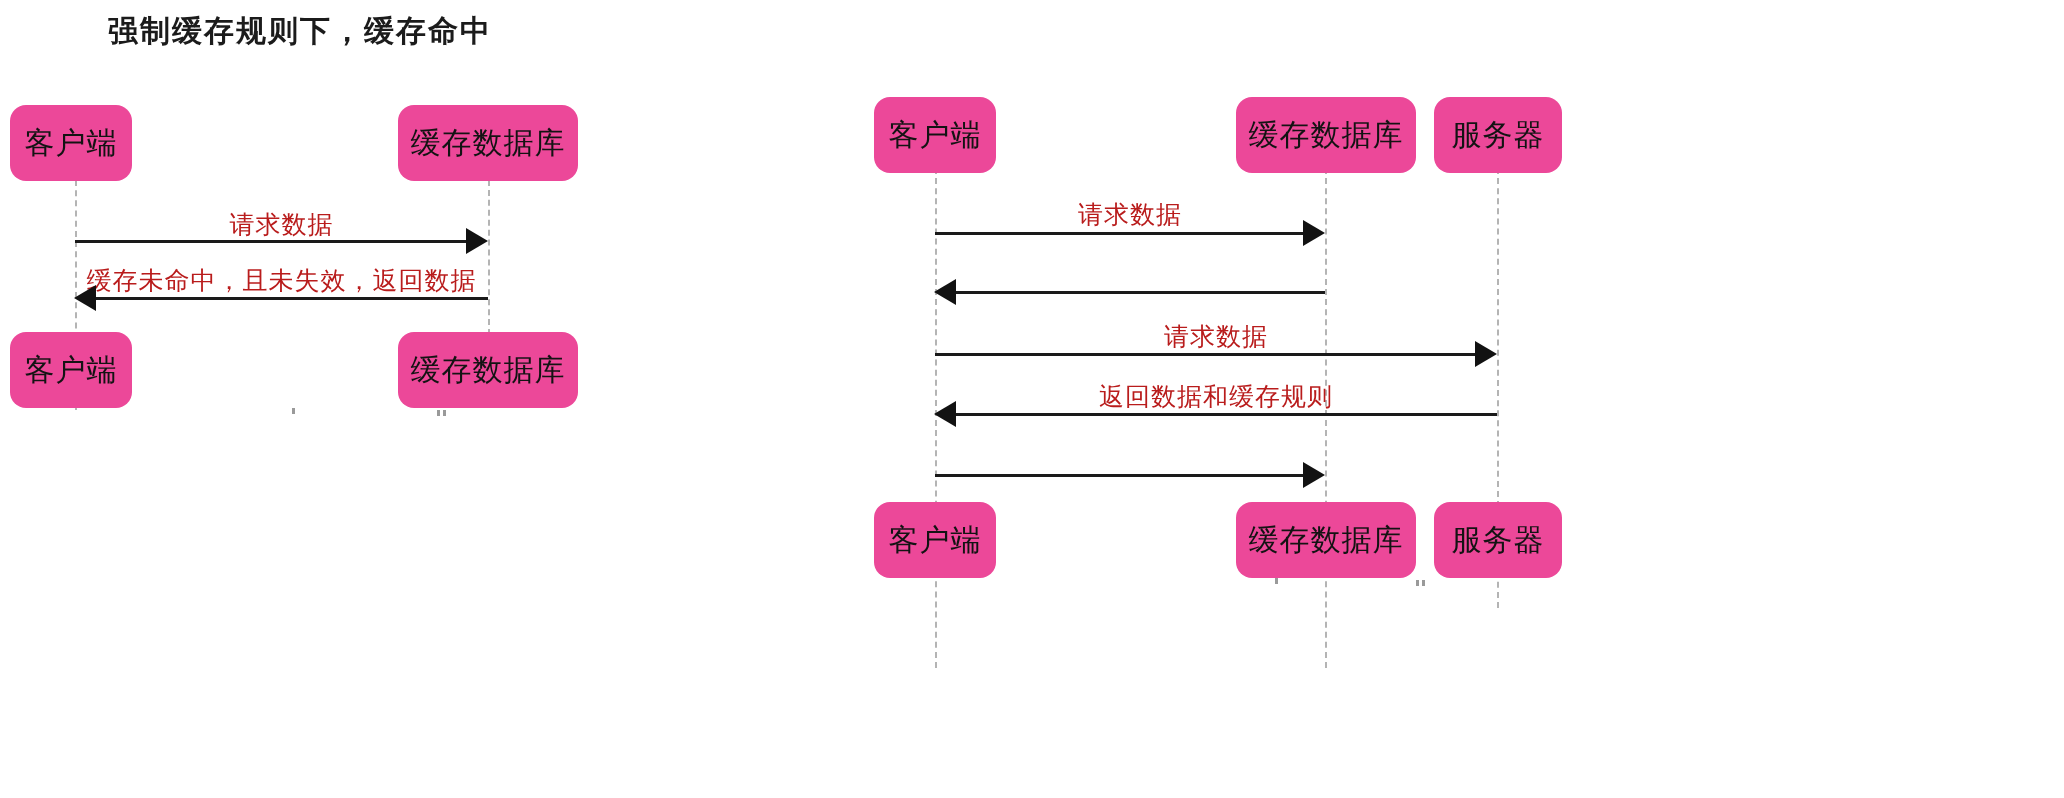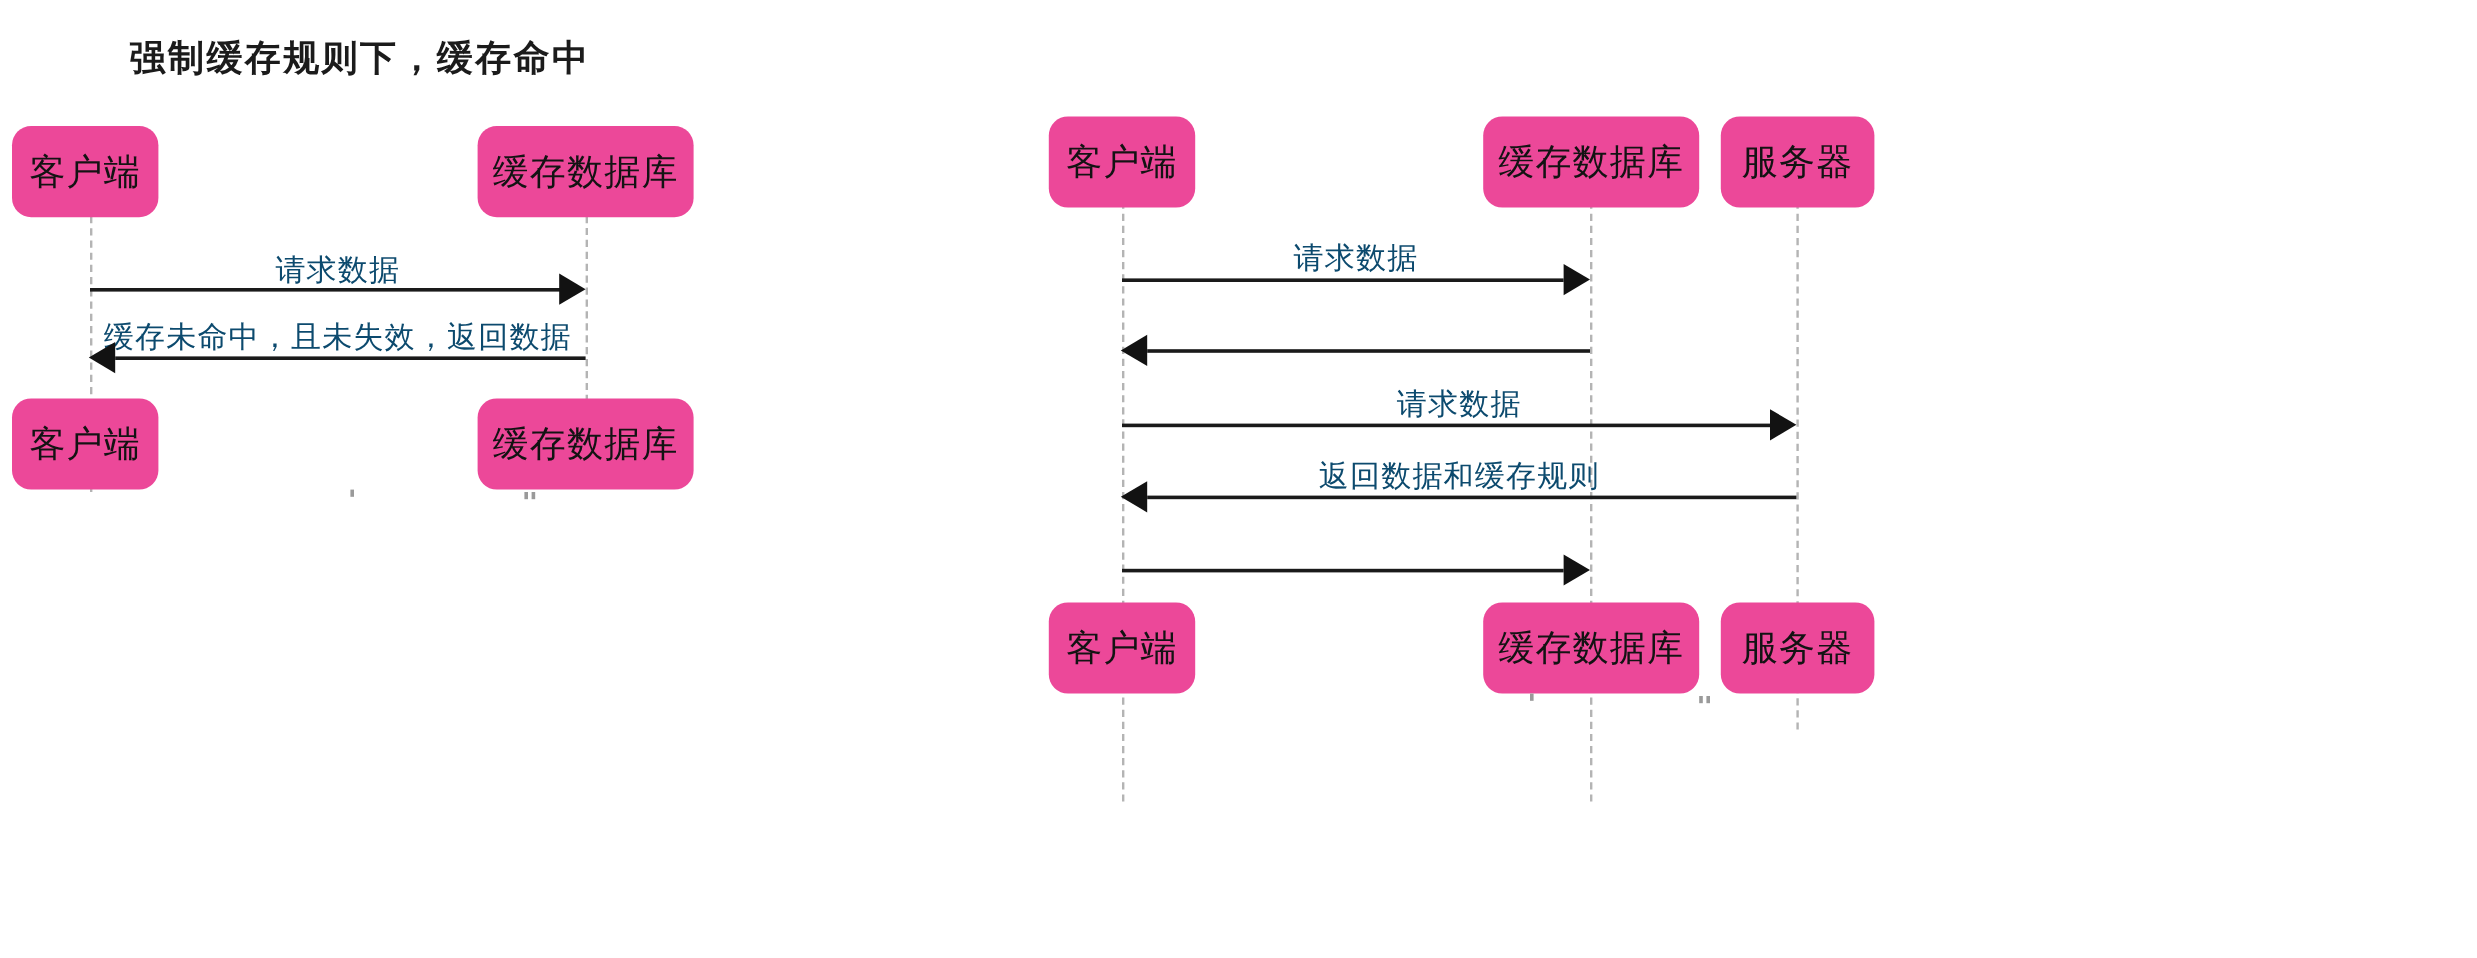--- a/index.html
+++ b/index.html
@@ -76,41 +76,41 @@
   }
   .arrowhead.left {
     border-top: 13px solid transparent;
     border-bottom: 13px solid transparent;
     border-right: 22px solid #121212;
   }
 
   .msg-label {
     position: absolute;
     font-size: 25px;
-    color: #0c4a6e;
+    color: #b91c1c;
     white-space: nowrap;
     letter-spacing: 1px;
     text-align: center;
   }
 
   .tick-dot {
     position: absolute;
     width: 3px;
     height: 6px;
     background: #9a9a9a;
   }
 </style>
 </head>
 <body>
 
 <div class="canvas">
 
   <div class="diagram" id="diagram-hit">
 
-    <div class="diagram-title" style="left:0px; top:28px; width:600px;">强制缓存规则下，缓存命中</div>
+    <div class="diagram-title" style="left:0px; top:11px; width:600px;">强制缓存规则下，缓存命中</div>
 
     <div class="lifeline" style="left:75px; top:180px; height:230px;"></div>
     <div class="lifeline" style="left:488px; top:180px; height:155px;"></div>
 
     <div class="actor-box" style="left:10px; top:105px; width:122px; height:76px;">
       <span>客户端</span>
     </div>
     <div class="actor-box" style="left:398px; top:105px; width:180px; height:76px;">
       <span>缓存数据库</span>
     </div>

